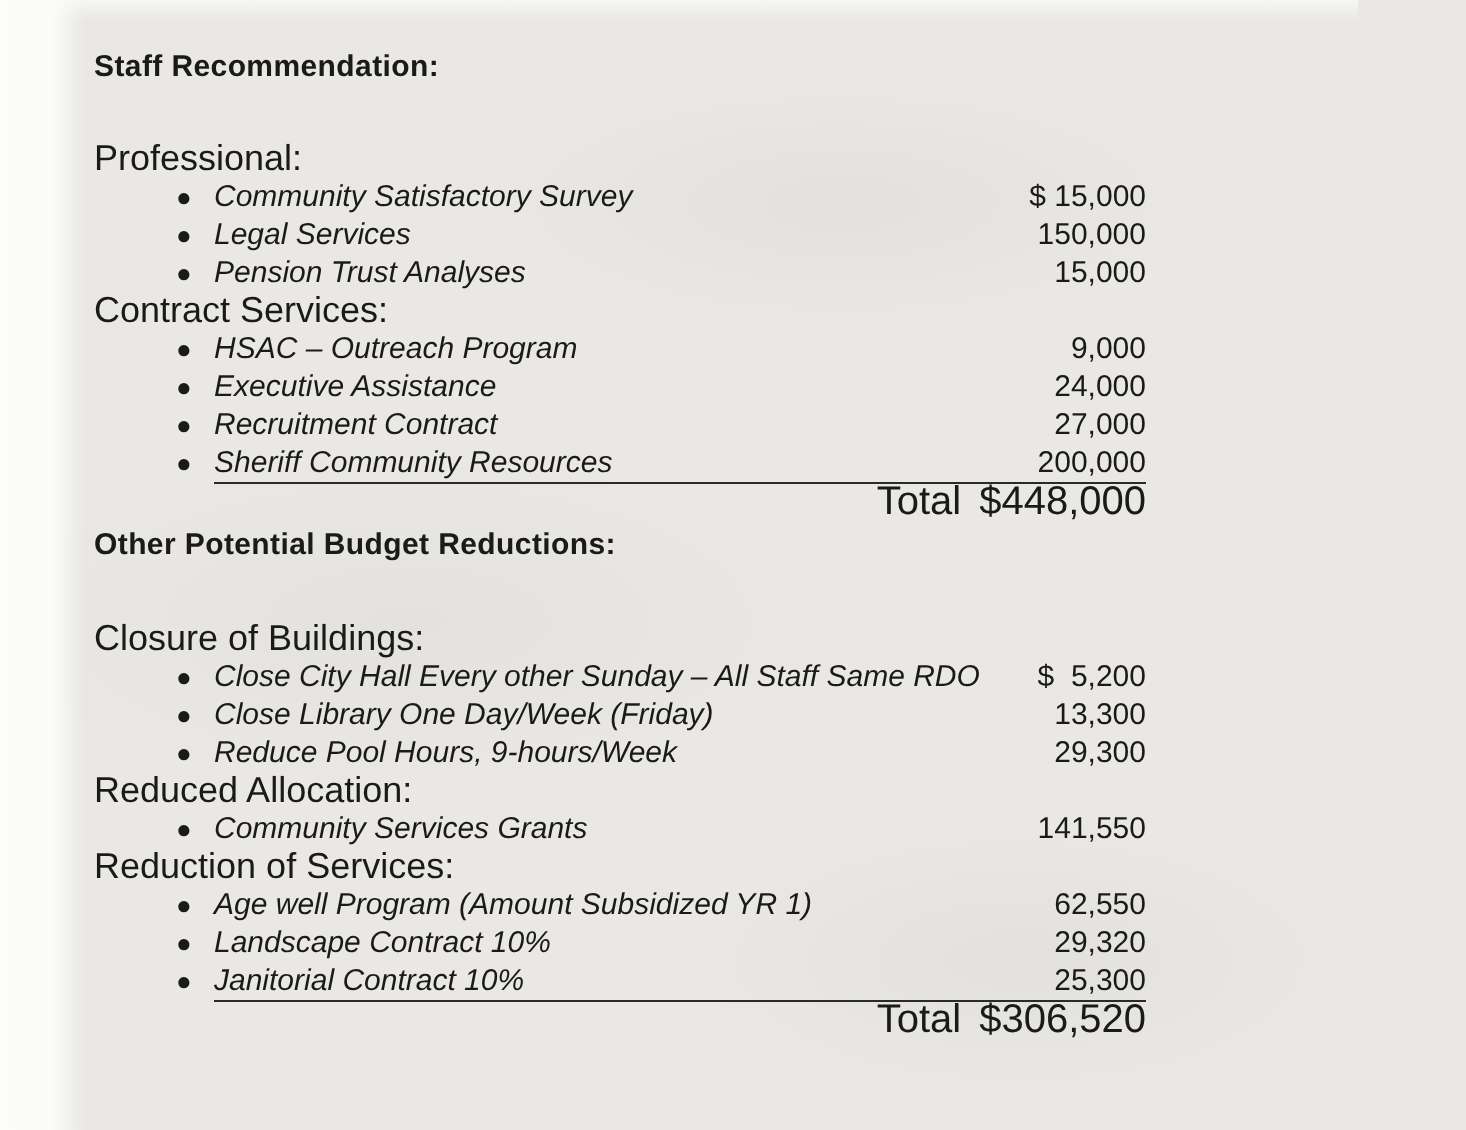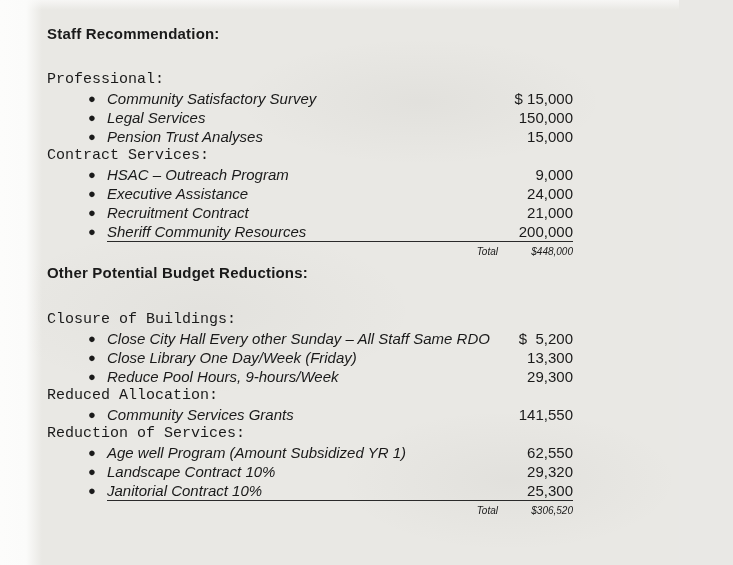--- a/index.html
+++ b/index.html
@@ -25,23 +25,22 @@
   }
   .heading {
     font-weight: bold;
     font-size: 15px;
     line-height: 19px;
     letter-spacing: 0.2px;
     margin: 0 0 27px 0;
   }
   .heading.second { margin: 2px 0 28px 0; }
   .group-label {
-    font-size: 15px;
-    line-height: 19px;
-    font-family: Liberation Mono, monospace;
+    font-size: 18px;
+    line-height: 19px;
   }
   .item-row {
     display: flex;
     padding-left: 41px;
     font-size: 15px;
     line-height: 19px;
   }
   .bullet {
     width: 19px;
     flex: 0 0 19px;
@@ -58,23 +57,22 @@
   }
   .item-text { white-space: nowrap; font-style: italic; }
   .item-amount {
     white-space: nowrap;
     padding-left: 10px;
   }
   .total-row {
     display: flex;
     justify-content: flex-end;
     align-items: baseline;
-    font-size: 10px;
-    line-height: 19px;
-    font-style: italic;
+    font-size: 20px;
+    line-height: 19px;
   }
   .total-label { margin-right: 9px; }
   .total-amount { min-width: 66px; text-align: right; white-space: nowrap; }
 </style>
 </head>
 <body>
 
 <div class="scan-page">
 
   <div class="heading">Staff Recommendation:</div>
@@ -119,21 +117,21 @@
       <span class="bullet">●</span>
       <span class="row-body">
         <span class="item-text">Executive Assistance</span>
         <span class="item-amount">24,000</span>
       </span>
     </div>
     <div class="item-row">
       <span class="bullet">●</span>
       <span class="row-body">
         <span class="item-text">Recruitment Contract</span>
-        <span class="item-amount">21,000</span>
+        <span class="item-amount">27,000</span>
       </span>
     </div>
     <div class="item-row underlined">
       <span class="bullet">●</span>
       <span class="row-body">
         <span class="item-text">Sheriff Community Resources</span>
         <span class="item-amount">200,000</span>
       </span>
     </div>
   </div>

